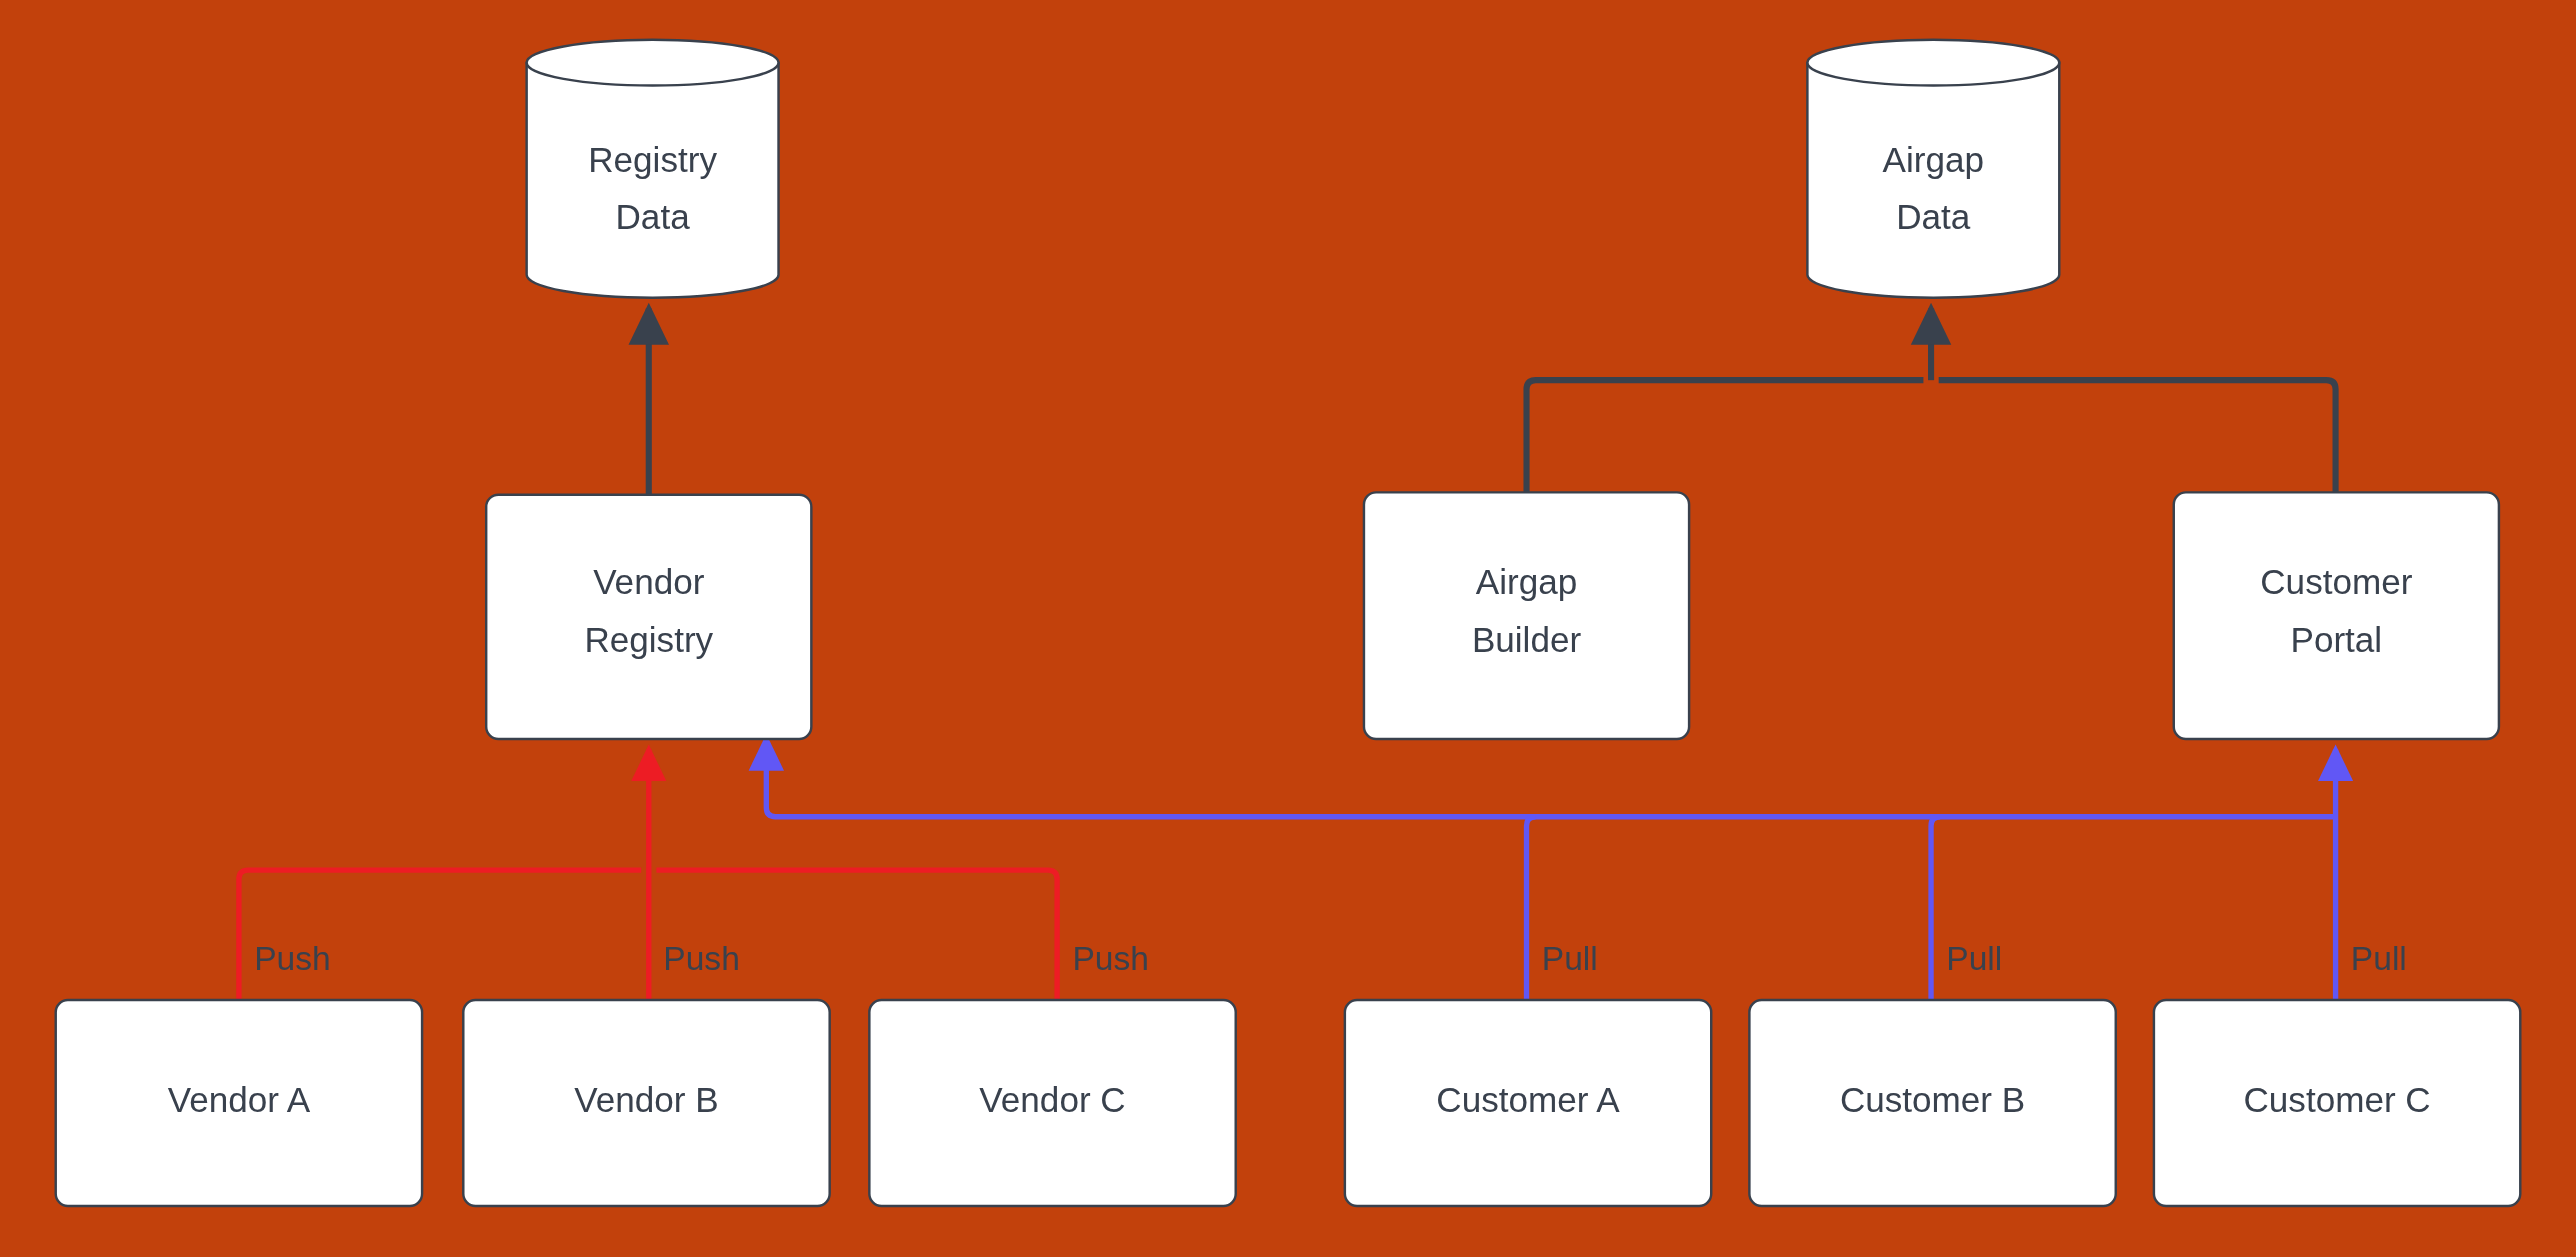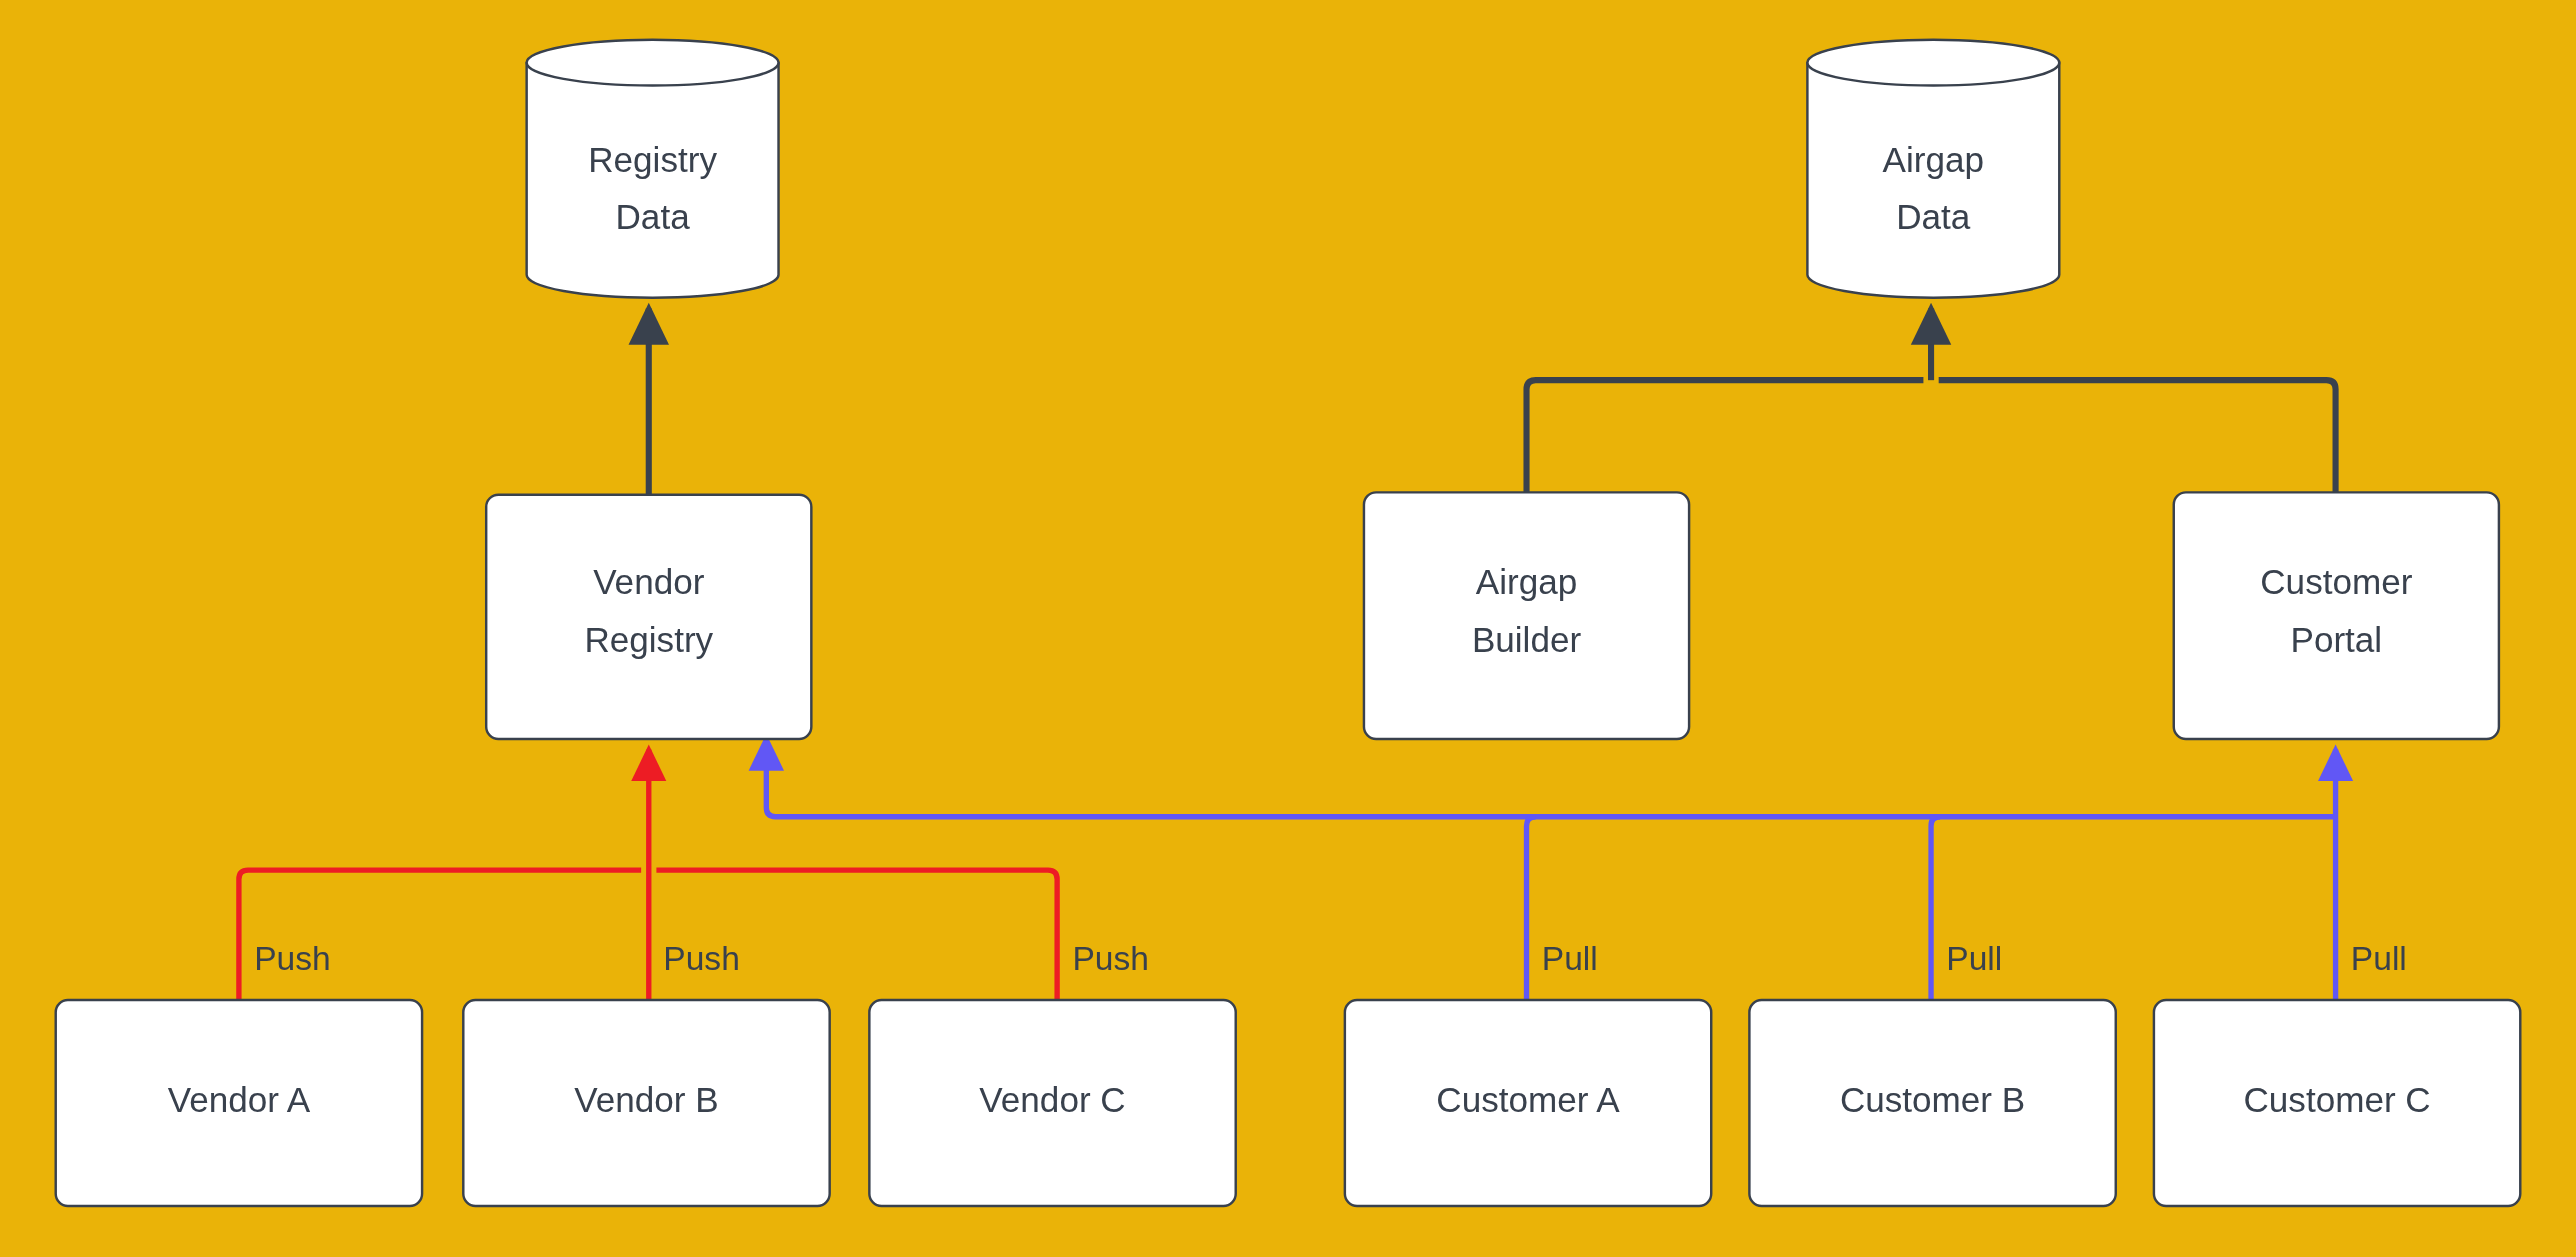--- a/index.html
+++ b/index.html
@@ -4,21 +4,21 @@
 <style>
   html, body {
     margin: 0;
     padding: 0;
     background: #ffffff;
   }
   #canvas {
     position: relative;
     width: 2576px;
     height: 1258px;
-    background: #eab308;
+    background: #c2410c;
     font-family: "Liberation Sans", sans-serif;
     overflow: hidden;
   }
   #diagram-svg {
     position: absolute;
     top: 0;
     left: 0;
     width: 2576px;
     height: 1258px;
   }

